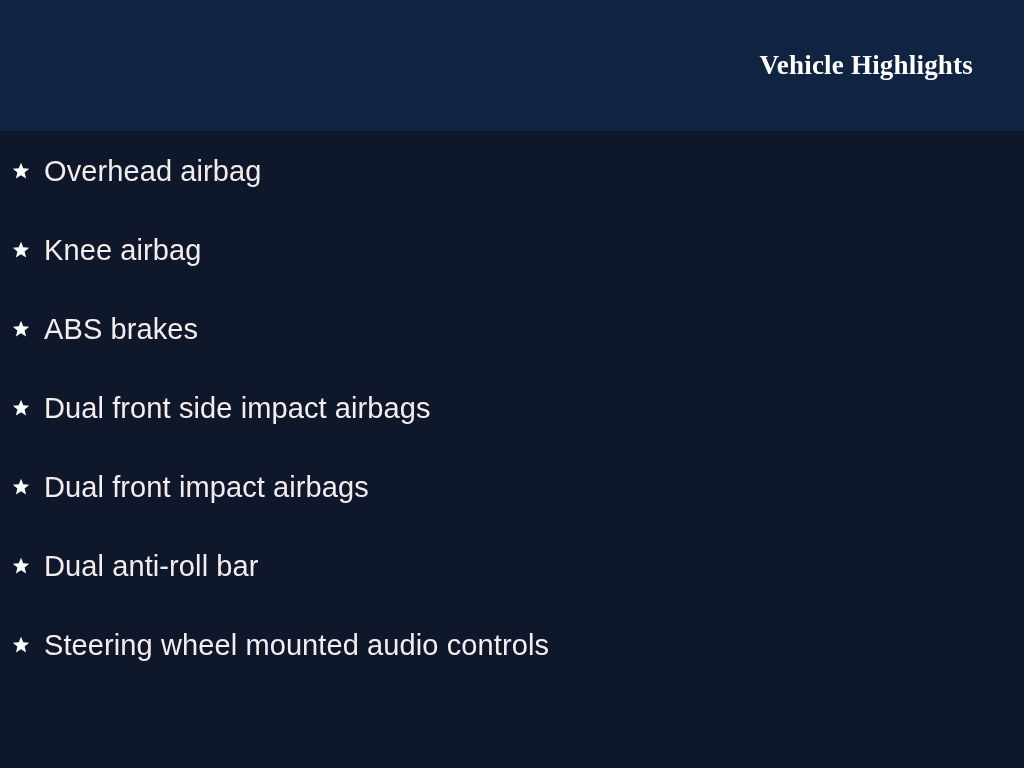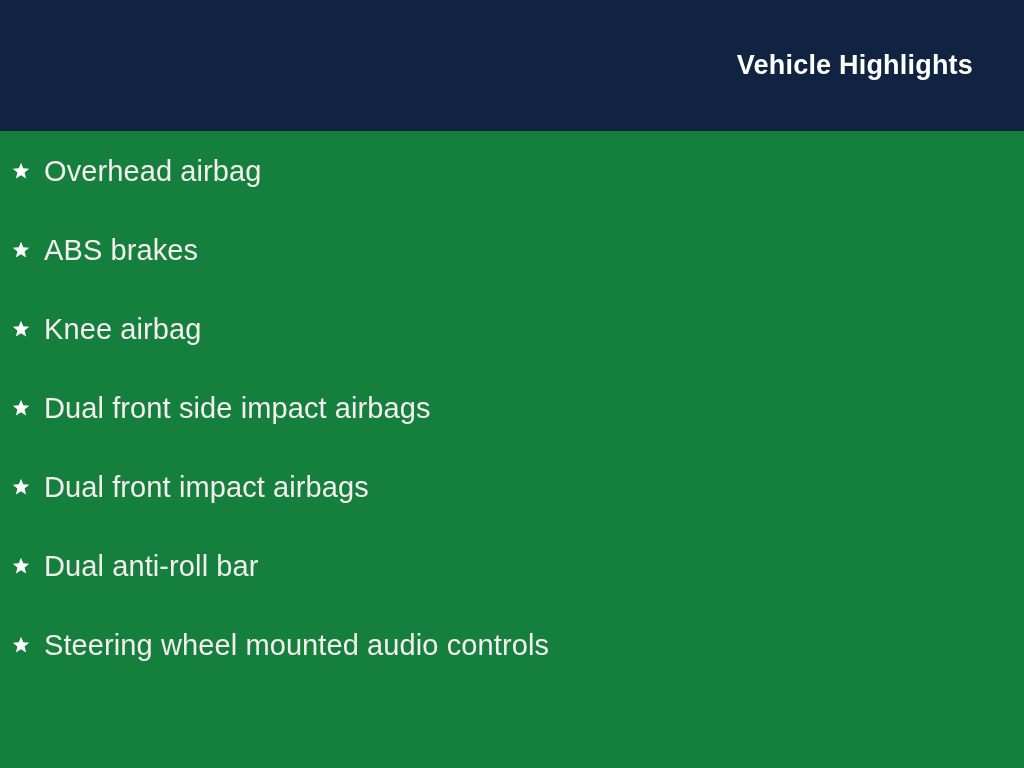--- a/index.html
+++ b/index.html
@@ -24,32 +24,33 @@
   }
   .slide-header {
     height: 131px;
     flex: 0 0 131px;
     background: #102340;
     display: flex;
     align-items: center;
     justify-content: flex-end;
     box-sizing: border-box;
     padding-right: 51px;
+    font-family: Liberation Serif, serif;
   }
   .slide-title {
     color: #ffffff;
     font-size: 27px;
     font-weight: bold;
     letter-spacing: 0.2px;
     line-height: 1.1;
     white-space: nowrap;
   }
   .slide-body {
     flex: 1 1 auto;
-    background: #15803d;
+    background: #0f172a;
     box-sizing: border-box;
     padding: 0;
     position: relative;
   }
   .highlights-list {
     list-style: none;
     margin: 0;
     padding: 0;
     position: absolute;
     top: 0;
@@ -104,30 +105,30 @@
         </span>
         <span class="highlight-label">Overhead airbag</span>
       </li>
 
       <li class="highlight-item">
         <span class="bullet-star">
           <svg width="18" height="18" viewBox="0 0 18 18" aria-hidden="true">
             <polygon points="9,0.8 11.25,6.35 17.2,6.75 12.6,10.6 14.1,16.4 9,13.2 3.9,16.4 5.4,10.6 0.8,6.75 6.75,6.35" fill="#ffffff"></polygon>
           </svg>
         </span>
-        <span class="highlight-label">ABS brakes</span>
+        <span class="highlight-label">Knee airbag</span>
       </li>
 
       <li class="highlight-item">
         <span class="bullet-star">
           <svg width="18" height="18" viewBox="0 0 18 18" aria-hidden="true">
             <polygon points="9,0.8 11.25,6.35 17.2,6.75 12.6,10.6 14.1,16.4 9,13.2 3.9,16.4 5.4,10.6 0.8,6.75 6.75,6.35" fill="#ffffff"></polygon>
           </svg>
         </span>
-        <span class="highlight-label">Knee airbag</span>
+        <span class="highlight-label">ABS brakes</span>
       </li>
 
       <li class="highlight-item">
         <span class="bullet-star">
           <svg width="18" height="18" viewBox="0 0 18 18" aria-hidden="true">
             <polygon points="9,0.8 11.25,6.35 17.2,6.75 12.6,10.6 14.1,16.4 9,13.2 3.9,16.4 5.4,10.6 0.8,6.75 6.75,6.35" fill="#ffffff"></polygon>
           </svg>
         </span>
         <span class="highlight-label">Dual front side impact airbags</span>
       </li>

